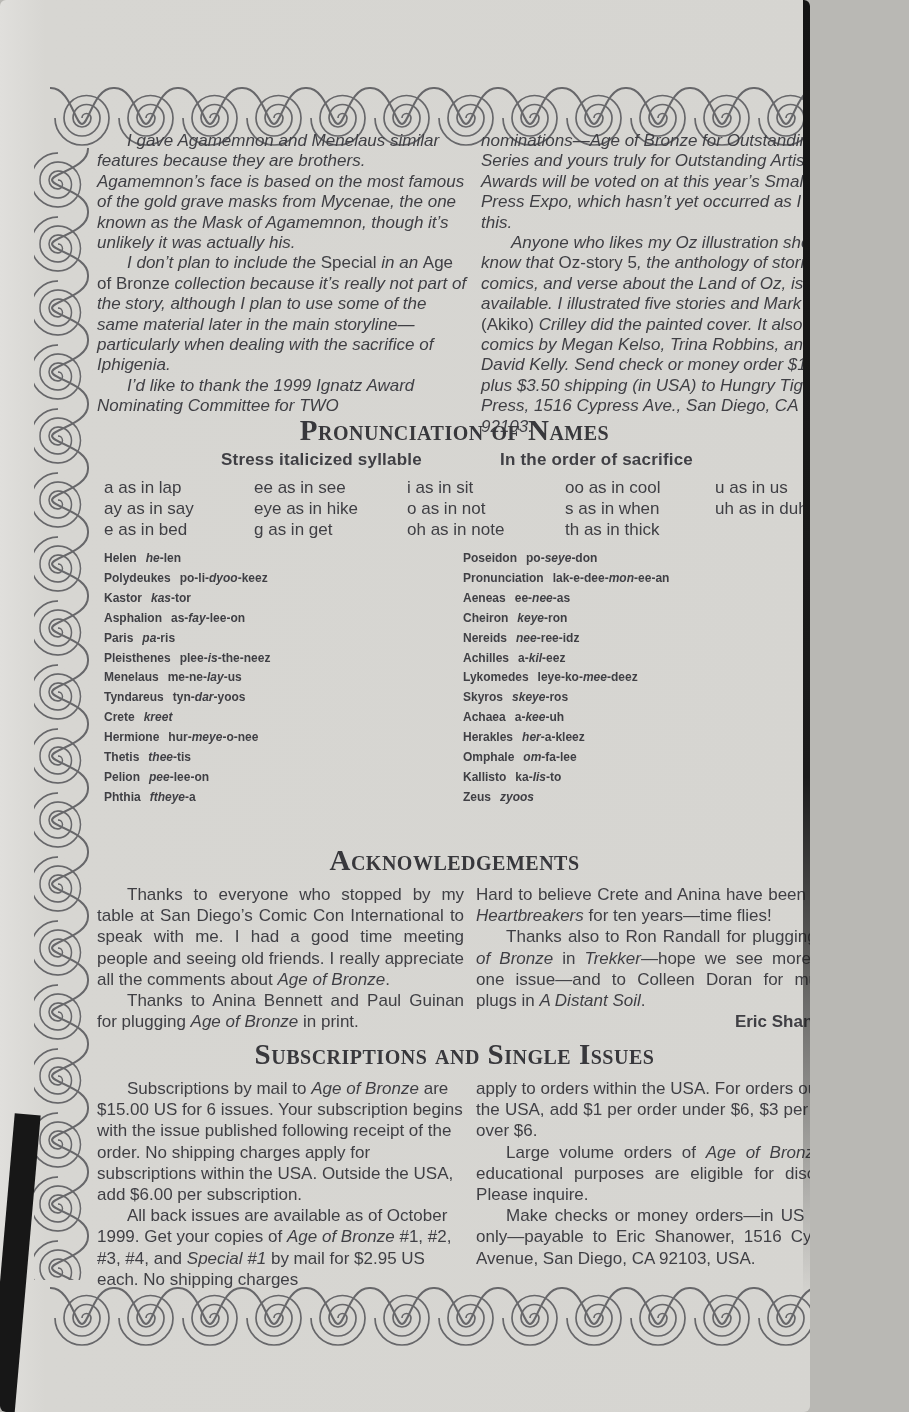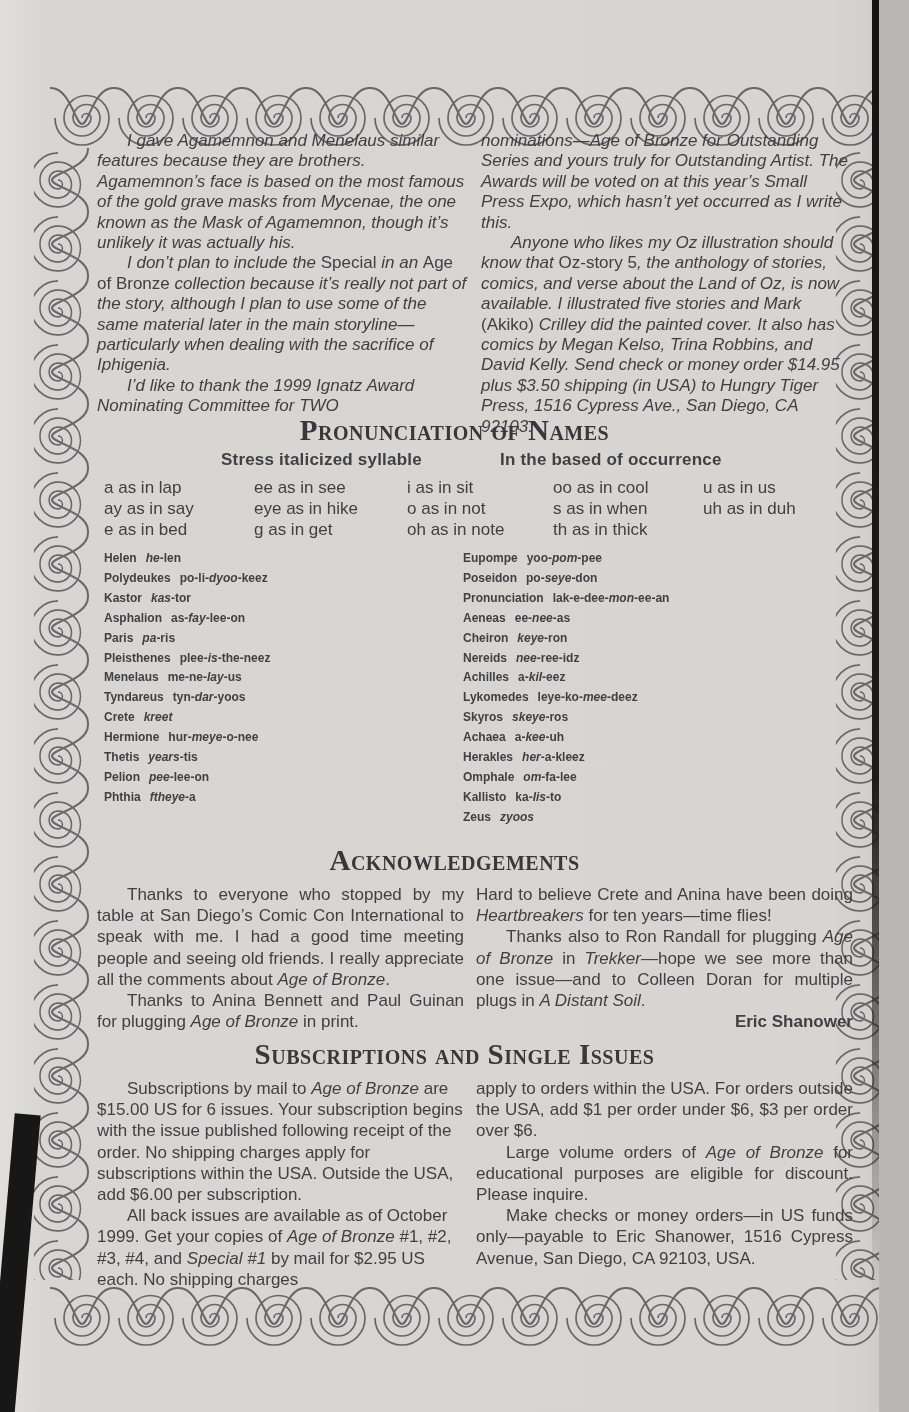--- a/index.html
+++ b/index.html
@@ -1,20 +1,21 @@
 <!DOCTYPE html>
 <html><head>
 <meta charset="utf-8">
 <style>
   html,body{margin:0;padding:0;background:#b9b8b4;}
   .page{
-    position:relative; width:879px; height:1412px; overflow:hidden;
+    position:relative; width:810px; height:1412px; overflow:hidden;
     background:linear-gradient(90deg,#e0dfdc 0,#d7d6d2 45px,#d6d5d1 835px,#cfceca 100%);
     font-family:"Liberation Sans", sans-serif;
     color:#3f3f44;
+    border-radius:6px;
   }
   
   .strip{position:absolute;}
   .strip path{fill:none;stroke:#67676a;}
   
   .edge-right{position:absolute;right:0;top:0;width:7px;height:100%;
     background:linear-gradient(to bottom,#141414 0%,#1b1b1b 55%,rgba(27,27,27,0) 92%);}
   .edge-corner{position:absolute;left:-14px;bottom:-30px;width:26px;height:330px;
     background:#171717;transform:rotate(5deg);transform-origin:bottom left;}
   
@@ -29,21 +30,21 @@
   .intro-col{width:372px;}
   .sec-title{left:0;width:909px;text-align:center;
     font-family:"Liberation Serif", serif;font-variant:small-caps;
     font-weight:700;font-size:29px;letter-spacing:.5px;color:#38383c;}
   .pron-note{font-size:17px;font-weight:bold;letter-spacing:.2px;}
   .key{top:478px;left:104px;width:745px;display:flex;font-size:17px;line-height:20.8px;}
   .key-col{flex:0 0 auto;}
   .key-col:nth-child(1){width:150px;}
   .key-col:nth-child(2){width:153px;}
   .key-col:nth-child(3){width:146px;}
-  .key-col:nth-child(4){width:150px;}
+  .key-col:nth-child(4){width:150px;margin-left:12px;}
   .names{font-size:12px;line-height:19.9px;font-weight:bold;}
   .names .nm{margin-right:9px;}
   .twocol{display:flex;gap:12px;font-size:17px;line-height:21.2px;}
   .twocol .col{width:372px;}
   .twocol .col:last-child{width:382px;}
   .just .col{text-align:justify;}
   .signature{text-align:right;font-weight:bold;}
 </style>
 </head>
 <body>
@@ -86,21 +87,21 @@
         <p><span class="it">I’d like to thank the 1999 Ignatz Award Nominating Committee for TWO</span></p>
       </div>
     <div class="intro-col">
         <p class="noindent"><span class="it">nominations—Age of Bronze for Outstanding Series and yours truly for Outstanding Artist. The Awards will be voted on at this year’s Small Press Expo, which hasn’t yet occurred as I write this.</span></p>
         <p><span class="it">Anyone who likes my Oz illustration should know that </span><span class="rm">Oz-story 5</span><span class="it">, the anthology of stories, comics, and verse about the Land of Oz, is now available. I illustrated five stories and Mark </span><span class="rm">(Akiko)</span><span class="it"> Crilley did the painted cover. It also has comics by Megan Kelso, Trina Robbins, and David Kelly. Send check or money order $14.95 plus $3.50 shipping (in USA) to Hungry Tiger Press, 1516 Cypress Ave., San Diego, CA 92103.</span></p>
       </div>
   </div>
 
   <div class="abs sec-title" style="top:414px">Pronunciation of Names</div>
   <div class="abs pron-note" style="top:450px;left:221px">Stress italicized syllable</div>
-  <div class="abs pron-note" style="top:450px;left:500px">In the based of occurrence</div>
+  <div class="abs pron-note" style="top:450px;left:500px">In the order of sacrifice</div>
 
   <div class="abs key">
       <div class="key-col">
         <div>a as in lap</div>
         <div>ay as in say</div>
         <div>e as in bed</div>
       </div>
       <div class="key-col">
         <div>ee as in see</div>
         <div>eye as in hike</div>
@@ -126,26 +127,25 @@
       <div><span class="nm">Helen</span><span class="it">he</span><span class="rm">-len</span></div>
       <div><span class="nm">Polydeukes</span><span class="rm">po-li-</span><span class="it">dyoo</span><span class="rm">-keez</span></div>
       <div><span class="nm">Kastor</span><span class="it">kas</span><span class="rm">-tor</span></div>
       <div><span class="nm">Asphalion</span><span class="rm">as-</span><span class="it">fay</span><span class="rm">-lee-on</span></div>
       <div><span class="nm">Paris</span><span class="it">pa</span><span class="rm">-ris</span></div>
       <div><span class="nm">Pleisthenes</span><span class="rm">plee-</span><span class="it">is</span><span class="rm">-the-neez</span></div>
       <div><span class="nm">Menelaus</span><span class="rm">me-ne-</span><span class="it">lay</span><span class="rm">-us</span></div>
       <div><span class="nm">Tyndareus</span><span class="rm">tyn-</span><span class="it">dar</span><span class="rm">-yoos</span></div>
       <div><span class="nm">Crete</span><span class="it">kreet</span></div>
       <div><span class="nm">Hermione</span><span class="rm">hur-</span><span class="it">meye</span><span class="rm">-o-nee</span></div>
-      <div><span class="nm">Thetis</span><span class="it">years</span><span class="rm">-tis</span></div>
+      <div><span class="nm">Thetis</span><span class="it">thee</span><span class="rm">-tis</span></div>
       <div><span class="nm">Pelion</span><span class="it">pee</span><span class="rm">-lee-on</span></div>
       <div><span class="nm">Phthia</span><span class="it">ftheye</span><span class="rm">-a</span></div>
     </div>
   <div class="abs names" style="top:549px;left:463px;width:386px">
-      <div><span class="nm">Eupompe</span><span class="rm">yoo-</span><span class="it">pom</span><span class="rm">-pee</span></div>
       <div><span class="nm">Poseidon</span><span class="rm">po-</span><span class="it">seye</span><span class="rm">-don</span></div>
       <div><span class="nm">Pronunciation</span><span class="rm">lak-e-dee-</span><span class="it">mon</span><span class="rm">-ee-an</span></div>
       <div><span class="nm">Aeneas</span><span class="rm">ee-</span><span class="it">nee</span><span class="rm">-as</span></div>
       <div><span class="nm">Cheiron</span><span class="it">keye</span><span class="rm">-ron</span></div>
       <div><span class="nm">Nereids</span><span class="it">nee</span><span class="rm">-ree-idz</span></div>
       <div><span class="nm">Achilles</span><span class="rm">a-</span><span class="it">kil</span><span class="rm">-eez</span></div>
       <div><span class="nm">Lykomedes</span><span class="rm">leye-ko-</span><span class="it">mee</span><span class="rm">-deez</span></div>
       <div><span class="nm">Skyros</span><span class="it">skeye</span><span class="rm">-ros</span></div>
       <div><span class="nm">Achaea</span><span class="rm">a-</span><span class="it">kee</span><span class="rm">-uh</span></div>
       <div><span class="nm">Herakles</span><span class="it">her</span><span class="rm">-a-kleez</span></div>

